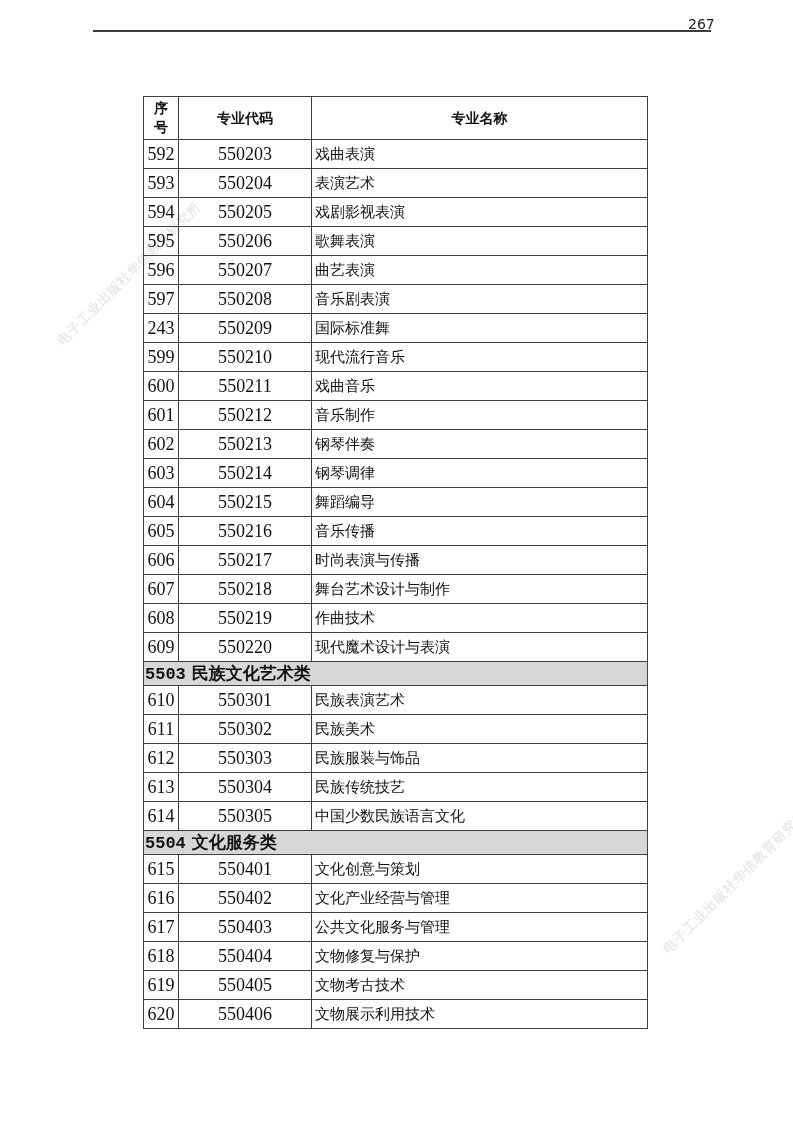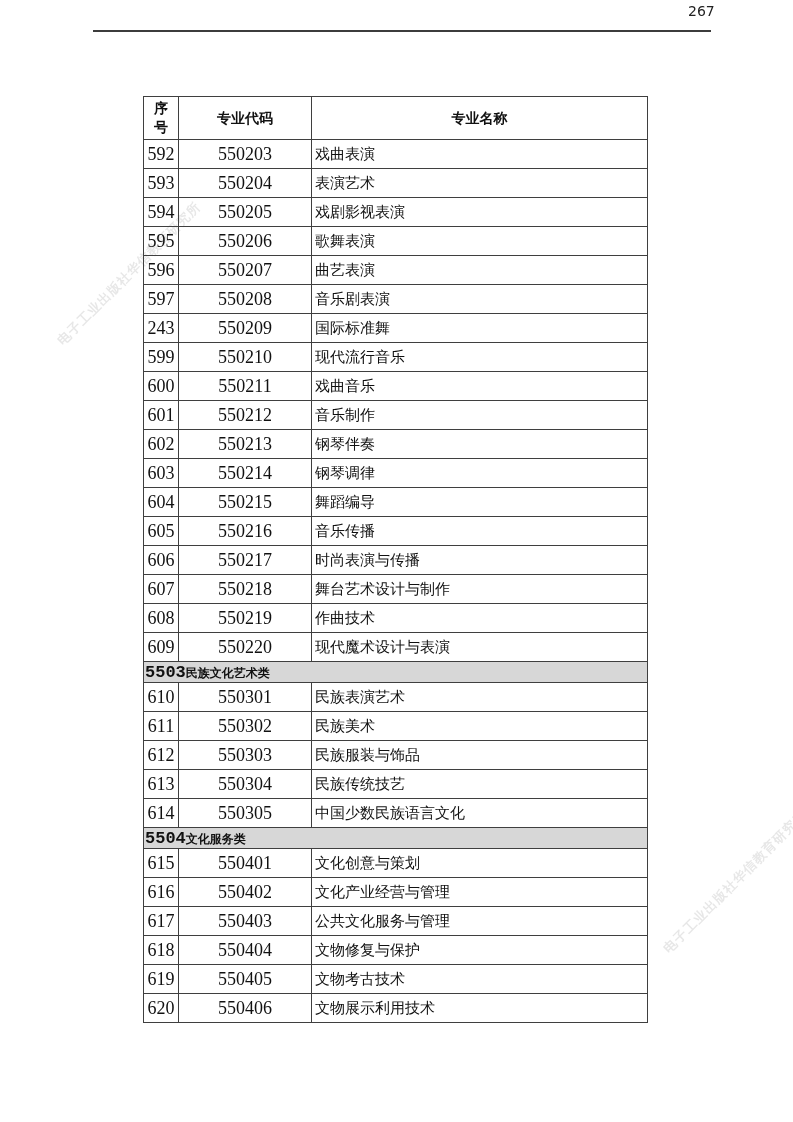--- a/index.html
+++ b/index.html
@@ -10,21 +10,21 @@
     width: 793px;
     height: 1122px;
     background: #ffffff;
     position: relative;
     overflow: hidden;
     font-family: "Liberation Sans", "DejaVu Sans", sans-serif;
     color: #111111;
   }
   .page-number {
     position: absolute;
-    top: 3px;
+    top: 16px;
     left: 688px;
     font-size: 14px;
     font-family: "DejaVu Sans", "Liberation Sans", sans-serif;
     color: #222222;
   }
   .top-rule {
     position: absolute;
     left: 93px;
     top: 30px;
     width: 618px;
@@ -109,22 +109,23 @@
     text-align: left;
     padding: 0 0 0 1px;
     vertical-align: middle;
   }
   .sec-code {
     font-family: Liberation Mono, monospace;
     font-size: 17px;
     font-weight: bold;
   }
   .sec-label {
-    font-size: 12px;
-    font-weight: bold;
+    font-size: 17px;
+    font-weight: bold;
+    margin-left: 6px;
   }
 </style>
 </head>
 <body>
 
 <div class="page-number">267</div>
 
 <div class="top-rule"></div>
 
 <div class="watermark wm-left">电子工业出版社华信教育研究所</div>

